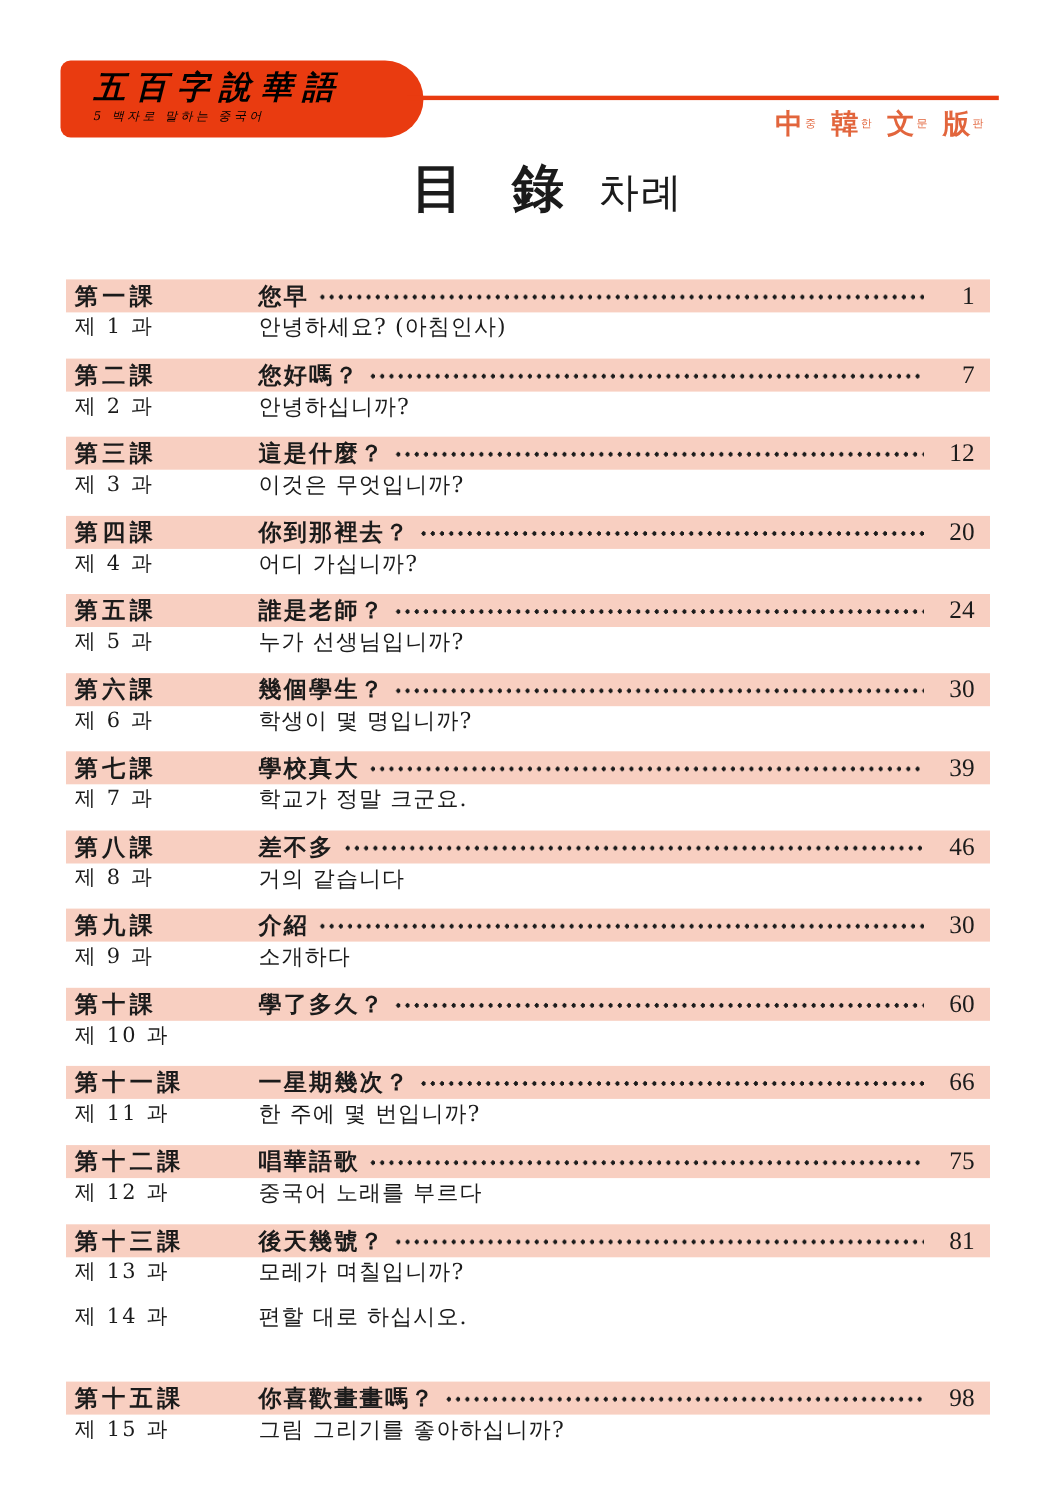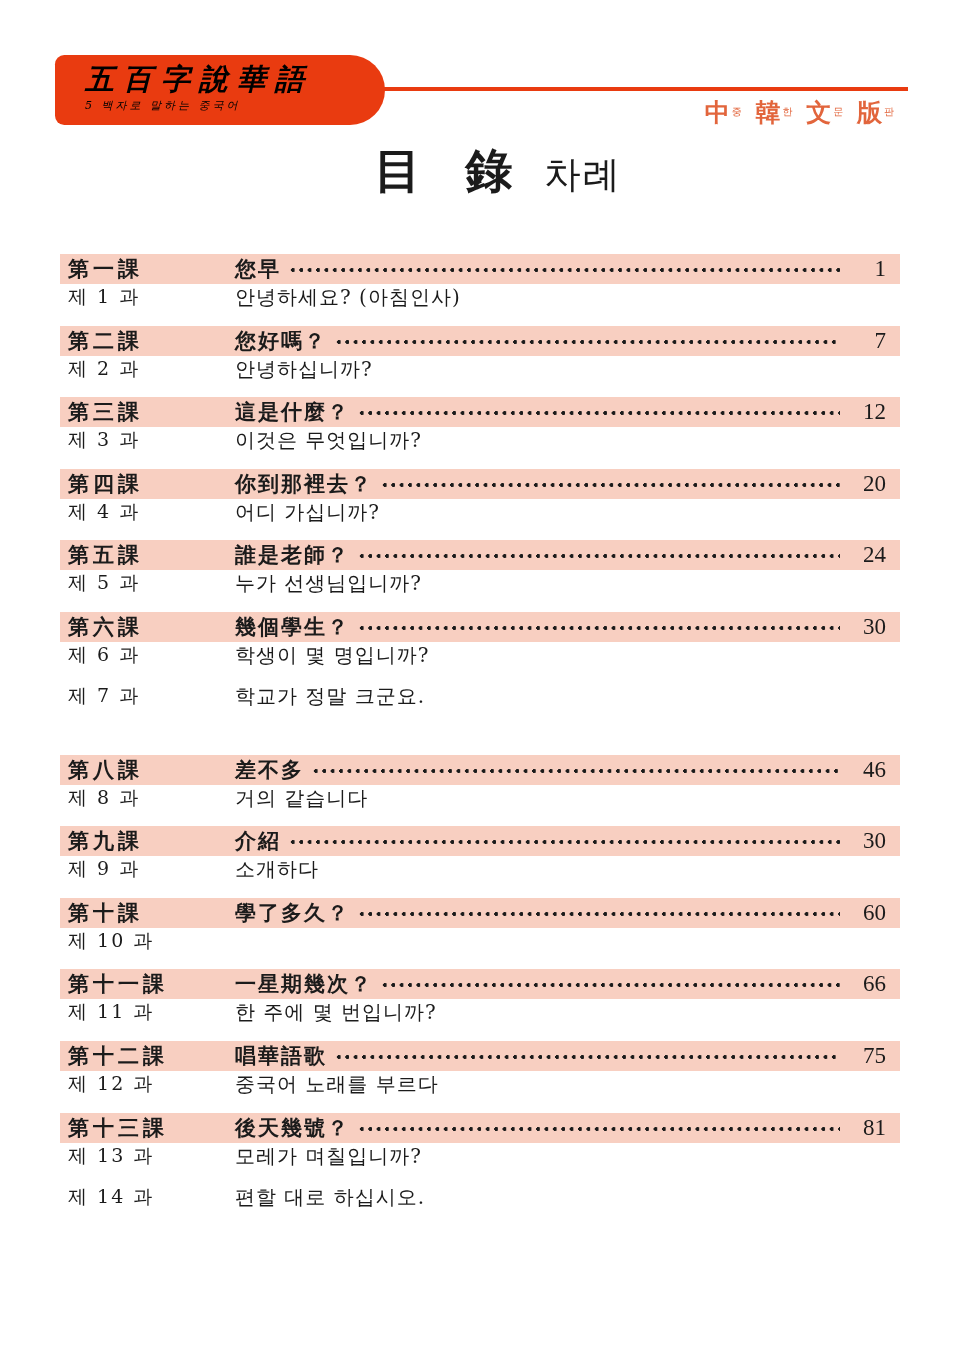--- a/index.html
+++ b/index.html
@@ -194,20 +194,26 @@
       <span class="leader"></span>
       <span class="page-no">30</span>
     </div>
     <div class="ko-row">
       <span class="lesson-no-ko">제 6 과</span>
       <span class="lesson-title-ko">학생이 몇 명입니까?</span>
     </div>
   </section>
 
   <section class="lesson">
+    <div class="zh-row">
+      <span class="lesson-no">第七課</span>
+      <span class="lesson-title">學校真大</span>
+      <span class="leader"></span>
+      <span class="page-no">39</span>
+    </div>
     <div class="ko-row">
       <span class="lesson-no-ko">제 7 과</span>
       <span class="lesson-title-ko">학교가 정말 크군요.</span>
     </div>
   </section>
 
   <section class="lesson">
     <div class="zh-row">
       <span class="lesson-no">第八課</span>
       <span class="lesson-title">差不多</span>
@@ -284,15 +290,27 @@
     </div>
   </section>
 
   <section class="lesson">
     <div class="ko-row">
       <span class="lesson-no-ko">제 14 과</span>
       <span class="lesson-title-ko">편할 대로 하십시오.</span>
     </div>
   </section>
 
+  <section class="lesson">
+    <div class="zh-row">
+      <span class="lesson-no">第十五課</span>
+      <span class="lesson-title">你喜歡畫畫嗎？</span>
+      <span class="leader"></span>
+      <span class="page-no">98</span>
+    </div>
+    <div class="ko-row">
+      <span class="lesson-no-ko">제 15 과</span>
+      <span class="lesson-title-ko">그림 그리기를 좋아하십니까?</span>
+    </div>
+  </section>
 </main>
 
 </div>
 
 </body></html>

